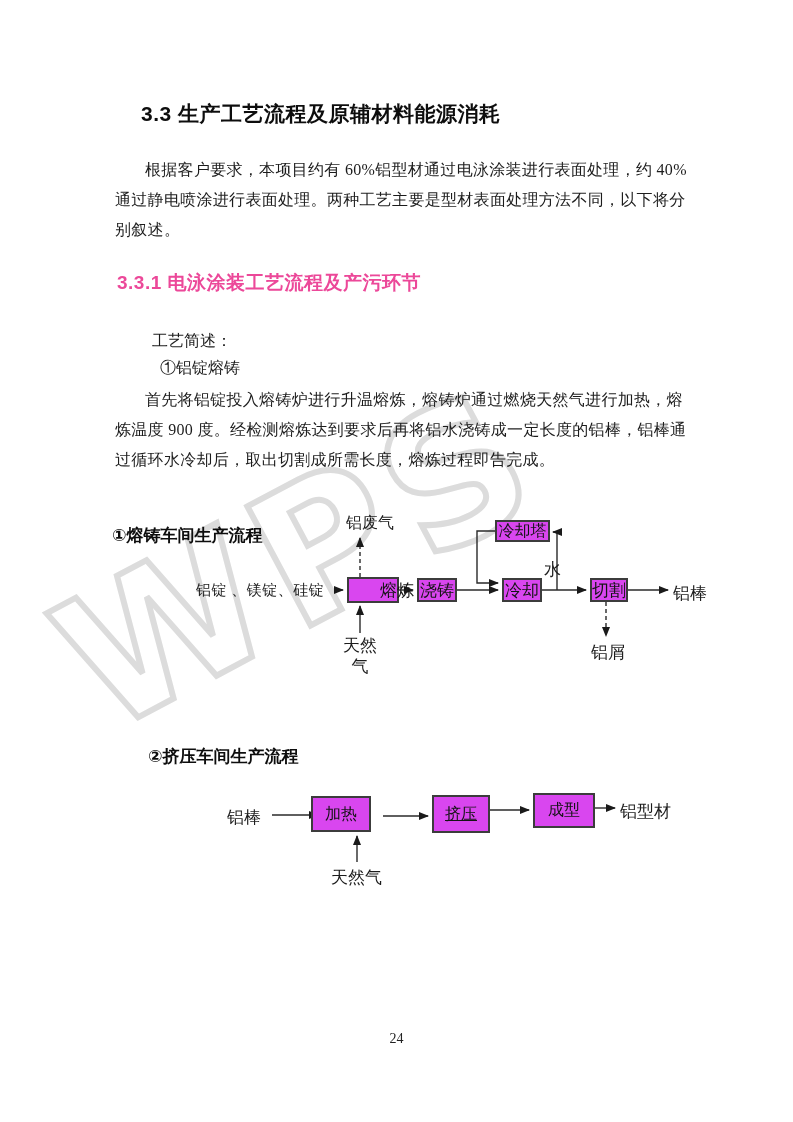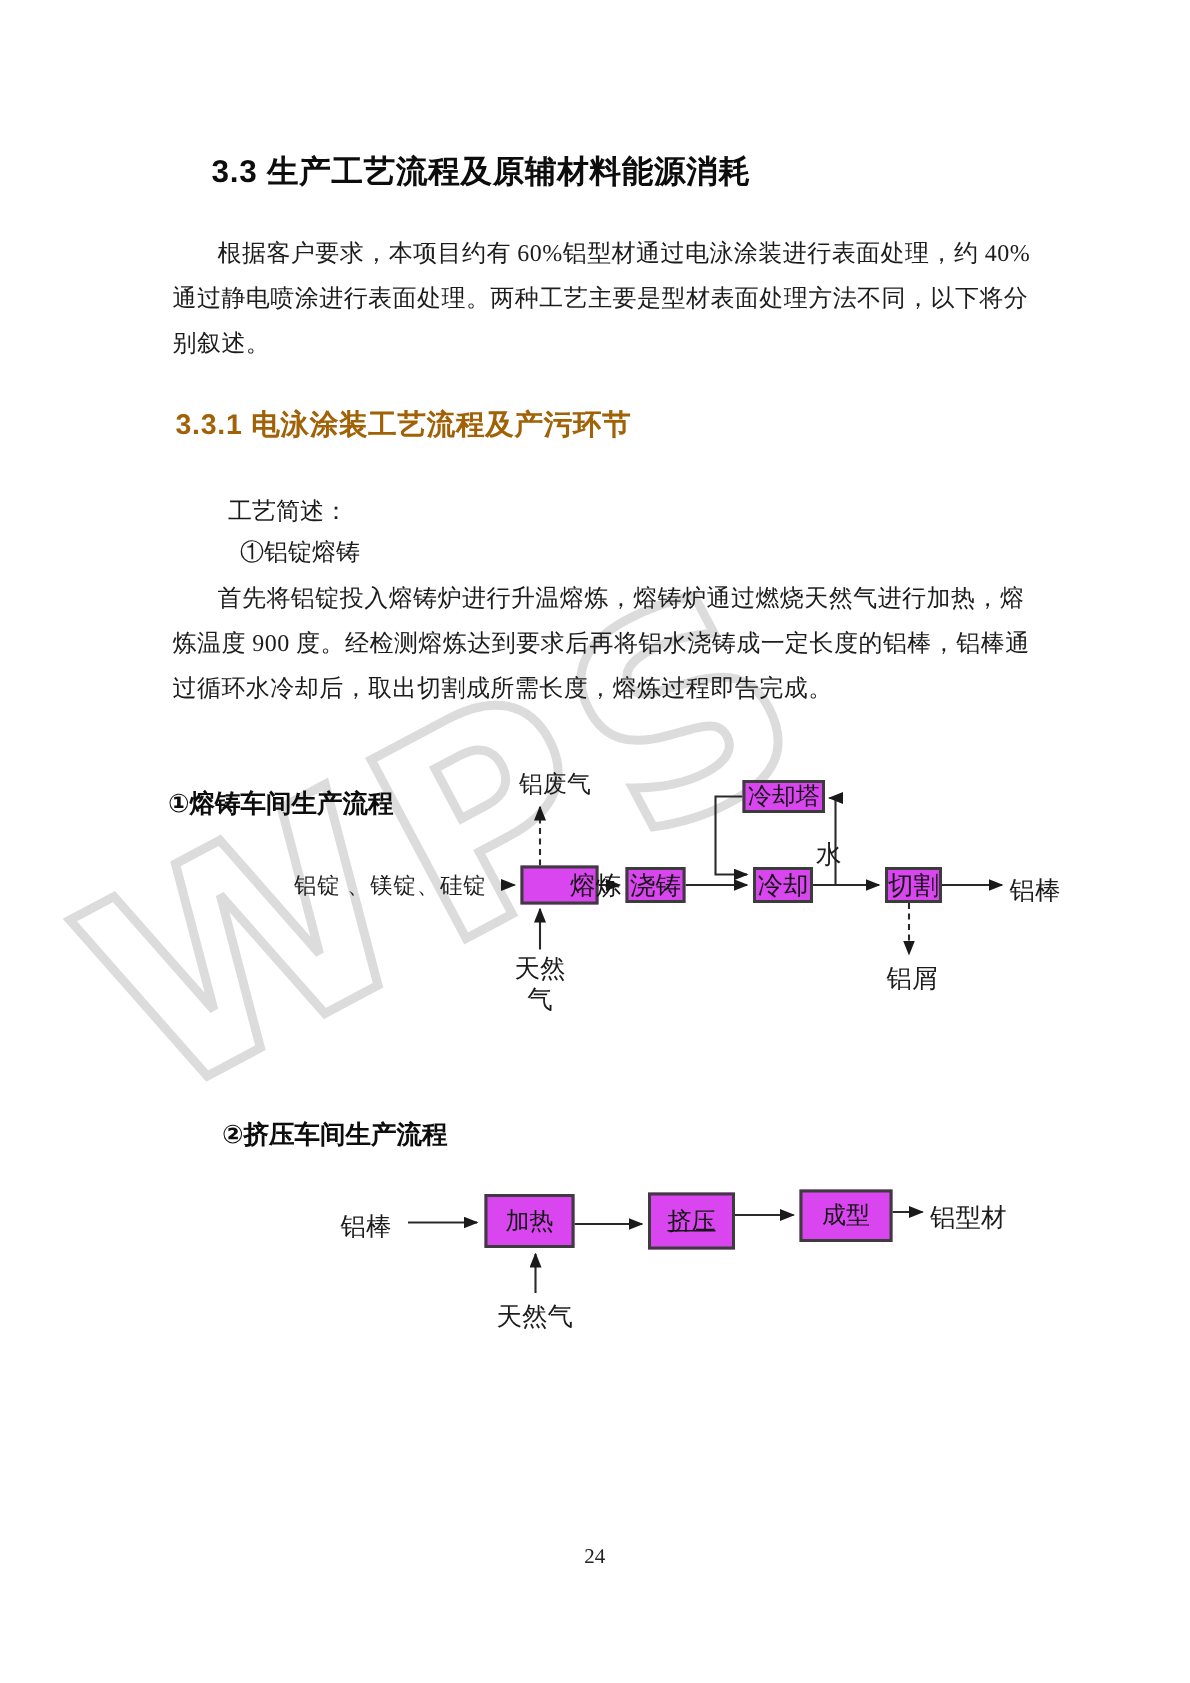--- a/index.html
+++ b/index.html
@@ -12,21 +12,21 @@
     color:#1a1a1a;
   }
   .abs { position:absolute; }
   .h1 {
     font-family:"Liberation Sans","DejaVu Sans",sans-serif;
     font-weight:bold; font-size:21px; color:#0d0d0d;
     white-space:nowrap; letter-spacing:0.5px;
   }
   .h2 {
     font-family:"Liberation Sans","DejaVu Sans",sans-serif;
-    font-weight:bold; font-size:19px; color:#a16207;
+    font-weight:bold; font-size:19px; color:#ec4899;
     white-space:nowrap; letter-spacing:0.5px;
   }
   .para { font-size:16px; color:#1c1c1c; }
   .para .line { height:30px; line-height:30px; white-space:nowrap; letter-spacing:0.3px; }
   .para .line.indent { padding-left:30px; }
   .inline-label { font-size:16px; white-space:nowrap; }
   .diag { position:absolute; left:0; width:793px; }
   .diag svg.arrows { position:absolute; left:0; top:0; }
   .diag-title {
     position:absolute;
@@ -144,21 +144,21 @@
         <line x1="490" y1="70" x2="529" y2="70" marker-end="url(#ah2)"></line>
         <line x1="595" y1="68" x2="615" y2="68" marker-end="url(#ah2)"></line>
         <line x1="357" y1="122" x2="357" y2="96" marker-end="url(#ah2)"></line>
       </g>
     </svg>
 
     <div class="diag-title" style="left:148px; top:5px;">②挤压车间生产流程</div>
 
     <div class="flabel big" style="left:227px; top:66px;">铝棒</div>
 
-    <div class="fbox small-text" style="left:323px; top:56px; width:60px; height:36px;">加热</div>
+    <div class="fbox small-text" style="left:311px; top:56px; width:60px; height:36px;">加热</div>
 
     <div class="fbox small-text" style="left:432px; top:55px; width:58px; height:38px;text-decoration:underline;">挤压</div>
 
     <div class="fbox small-text" style="left:533px; top:53px; width:62px; height:35px;">成型</div>
 
     <div class="flabel big" style="left:620px; top:60px;">铝型材</div>
 
     <div class="flabel big" style="left:331px; top:126px;">天然气</div>
   </div>
 

